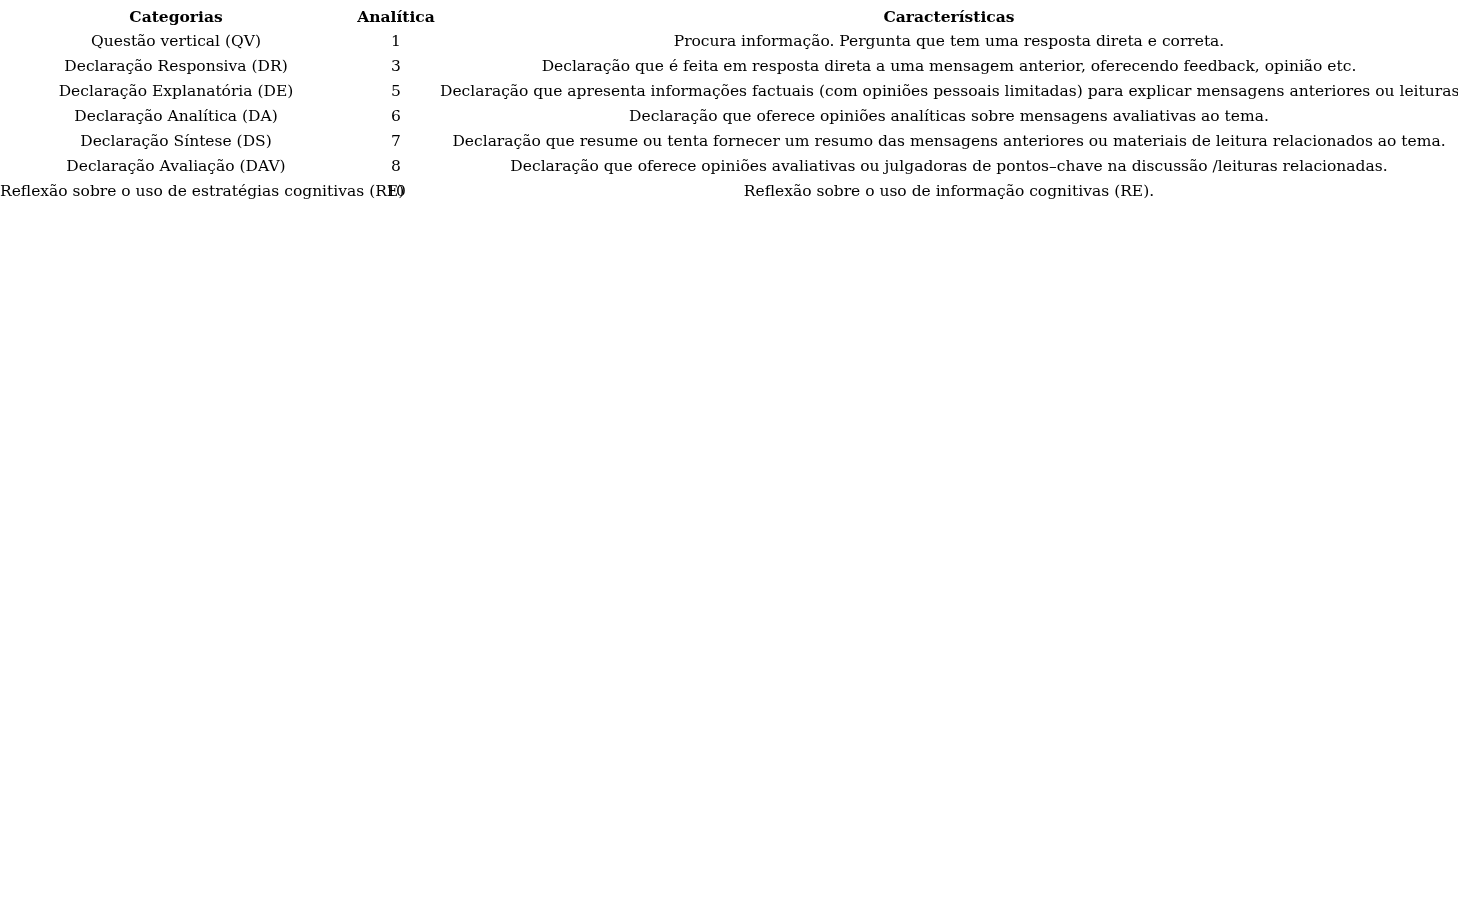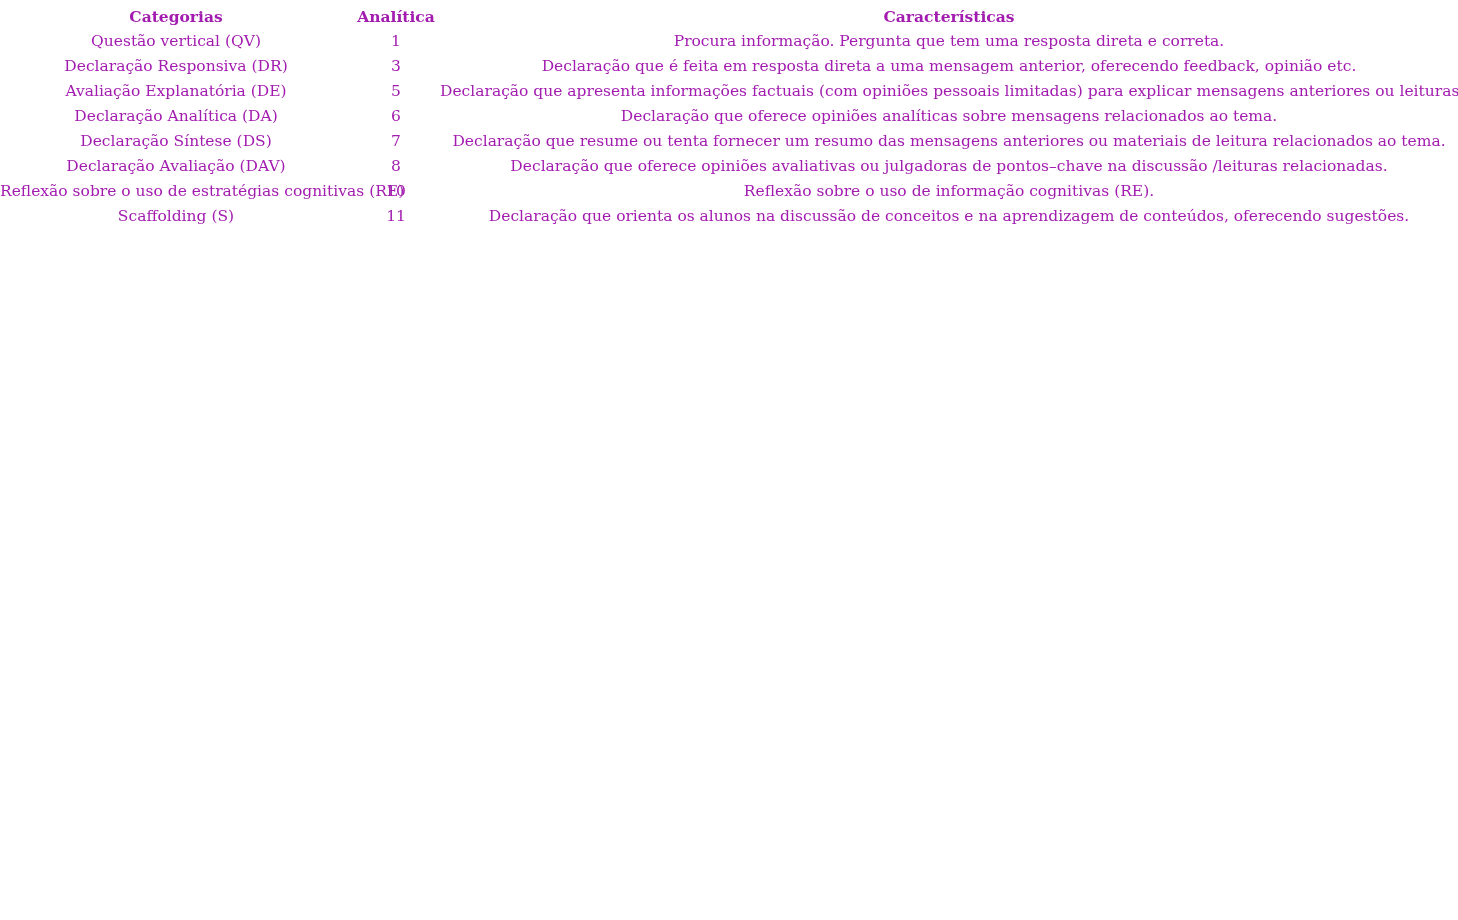--- a/index.html
+++ b/index.html
@@ -7,21 +7,21 @@
     padding: 0;
     background: #ffffff;
     width: 1458px;
     height: 920px;
     overflow: hidden;
   }
   .page {
     width: 1458px;
     height: 920px;
     background: #ffffff;
-    color: #a21caf;
+    color: #000000;
     font-family: "DejaVu Serif", "Liberation Serif", serif;
     font-size: 15.5px;
     box-sizing: border-box;
     padding-top: 4px;
   }
   table.coding-table {
     border-collapse: collapse;
     table-layout: fixed;
     width: 1458px;
   }
@@ -70,44 +70,39 @@
         <td class="cat-cell">Questão vertical (QV)</td>
         <td class="pts-cell">1</td>
         <td class="char-cell">Procura informação. Pergunta que tem uma resposta direta e correta.</td>
       </tr>
       <tr>
         <td class="cat-cell">Declaração Responsiva (DR)</td>
         <td class="pts-cell">3</td>
         <td class="char-cell">Declaração que é feita em resposta direta a uma mensagem anterior, oferecendo feedback, opinião etc.</td>
       </tr>
       <tr>
-        <td class="cat-cell">Avaliação Explanatória (DE)</td>
+        <td class="cat-cell">Declaração Explanatória (DE)</td>
         <td class="pts-cell">5</td>
         <td class="char-cell">Declaração que apresenta informações factuais (com opiniões pessoais limitadas) para explicar mensagens anteriores ou leituras relacionadas ao tema</td>
       </tr>
       <tr>
         <td class="cat-cell">Declaração Analítica (DA)</td>
         <td class="pts-cell">6</td>
-        <td class="char-cell">Declaração que oferece opiniões analíticas sobre mensagens relacionados ao tema.</td>
+        <td class="char-cell">Declaração que oferece opiniões analíticas sobre mensagens avaliativas ao tema.</td>
       </tr>
       <tr>
         <td class="cat-cell">Declaração Síntese (DS)</td>
         <td class="pts-cell">7</td>
         <td class="char-cell">Declaração que resume ou tenta fornecer um resumo das mensagens anteriores ou materiais de leitura relacionados ao tema.</td>
       </tr>
       <tr>
         <td class="cat-cell">Declaração Avaliação (DAV)</td>
         <td class="pts-cell">8</td>
         <td class="char-cell">Declaração que oferece opiniões avaliativas ou julgadoras de pontos–chave na discussão /leituras relacionadas.</td>
       </tr>
       <tr>
         <td class="cat-cell">Reflexão sobre o uso de estratégias cognitivas (RE)</td>
         <td class="pts-cell">10</td>
         <td class="char-cell">Reflexão sobre o uso de informação cognitivas (RE).</td>
       </tr>
-      <tr>
-        <td class="cat-cell">Scaffolding (S)</td>
-        <td class="pts-cell">11</td>
-        <td class="char-cell">Declaração que orienta os alunos na discussão de conceitos e na aprendizagem de conteúdos, oferecendo sugestões.</td>
-      </tr>
     </tbody>
   </table>
 </div>
 
 </body></html>

